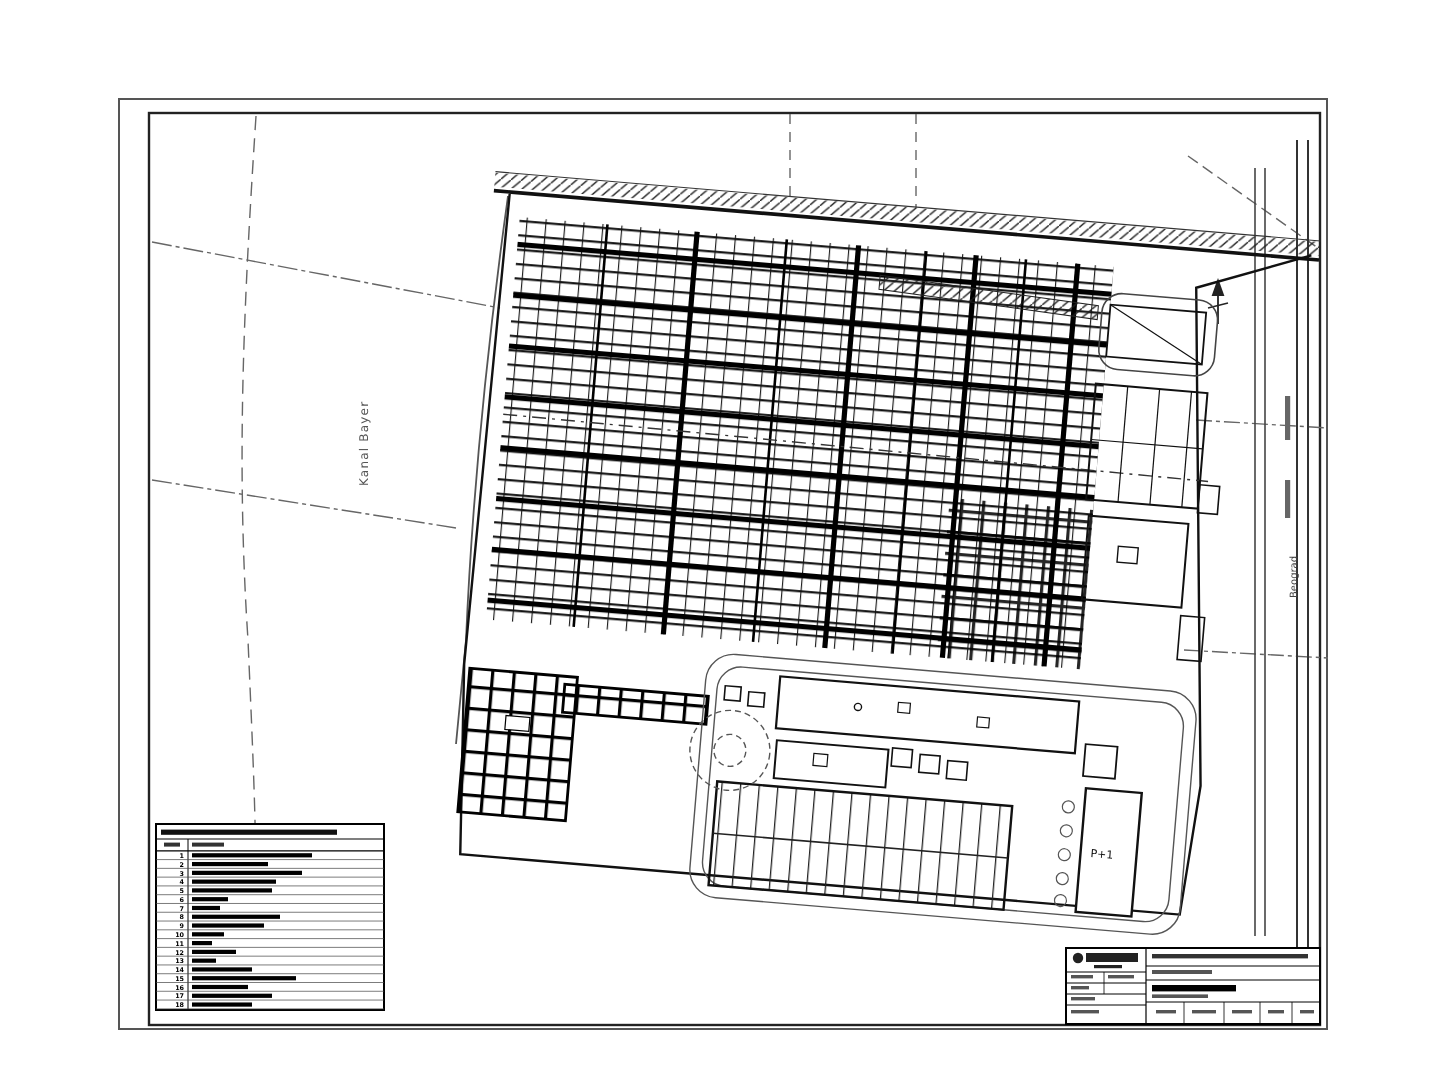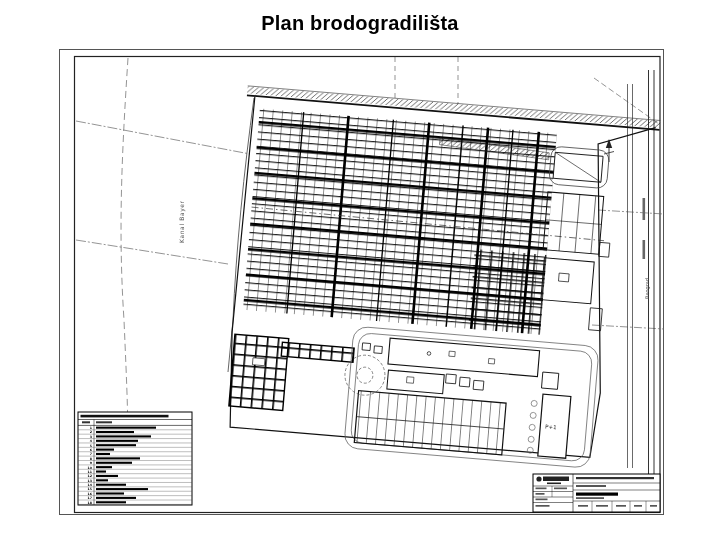--- a/index.html
+++ b/index.html
@@ -7,21 +7,20 @@
          font-family:"Liberation Sans",sans-serif;}
   #slide-title{position:absolute;top:12px;left:0;width:720px;text-align:center;
                font-size:20px;font-weight:bold;color:#000;letter-spacing:.2px;margin:0;}
   svg{position:absolute;top:0;left:0;}
   text{font-family:"DejaVu Sans",sans-serif;}
 </style>
 </head>
 <body>
 
 <div id="slide">
-  <h1 id="slide-title">Plan brodogradilišta</h1>
 
   <svg width="720" height="540" viewBox="0 0 720 540">
     <defs>
       <pattern id="hatch" width="5" height="5" patternUnits="userSpaceOnUse">
         <path d="M0,5 L5,0" stroke="#222" stroke-width="0.7"></path>
       </pattern>
       <pattern id="gdense" width="9.5" height="7.2" patternUnits="userSpaceOnUse">
         <line x1="0" y1="0.6" x2="9.5" y2="0.6" stroke="#111" stroke-width="1.1"></line>
         <line x1="0.3" y1="0" x2="0.3" y2="7.2" stroke="#111" stroke-width="0.55"></line>
       </pattern>

